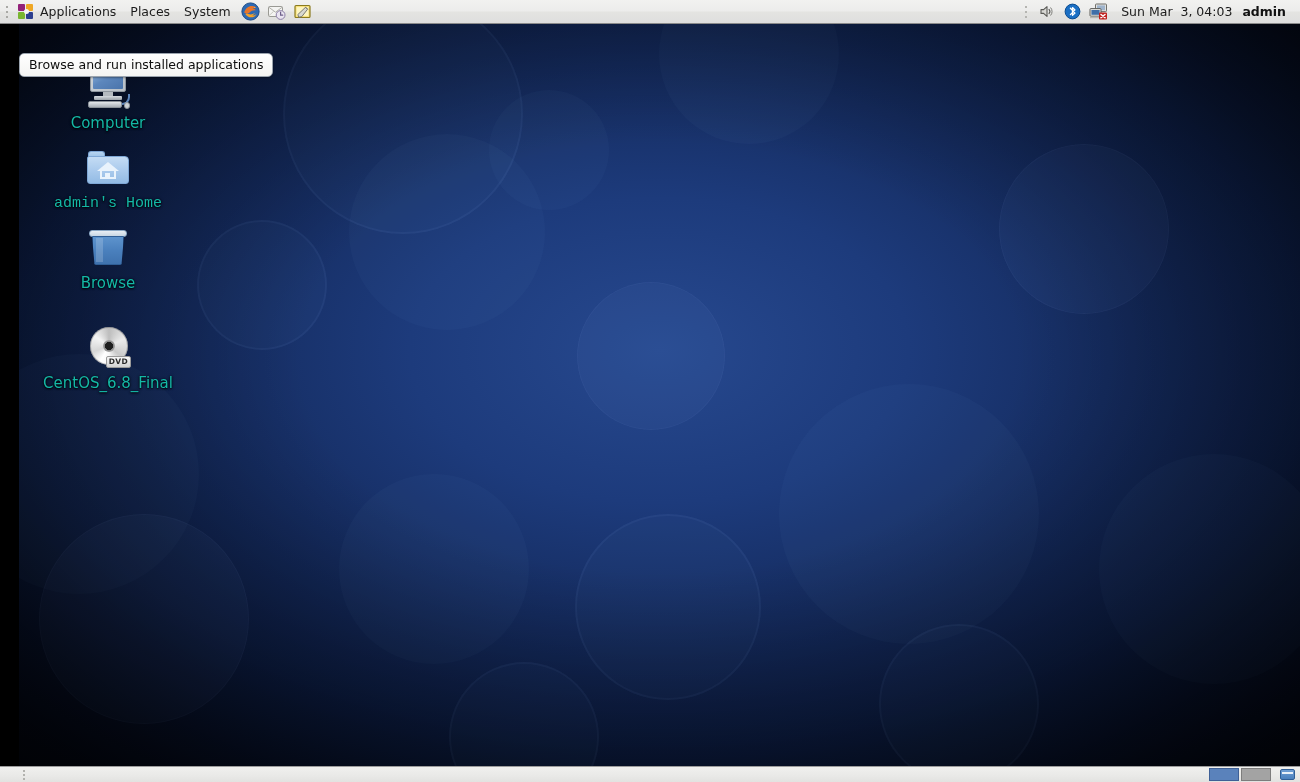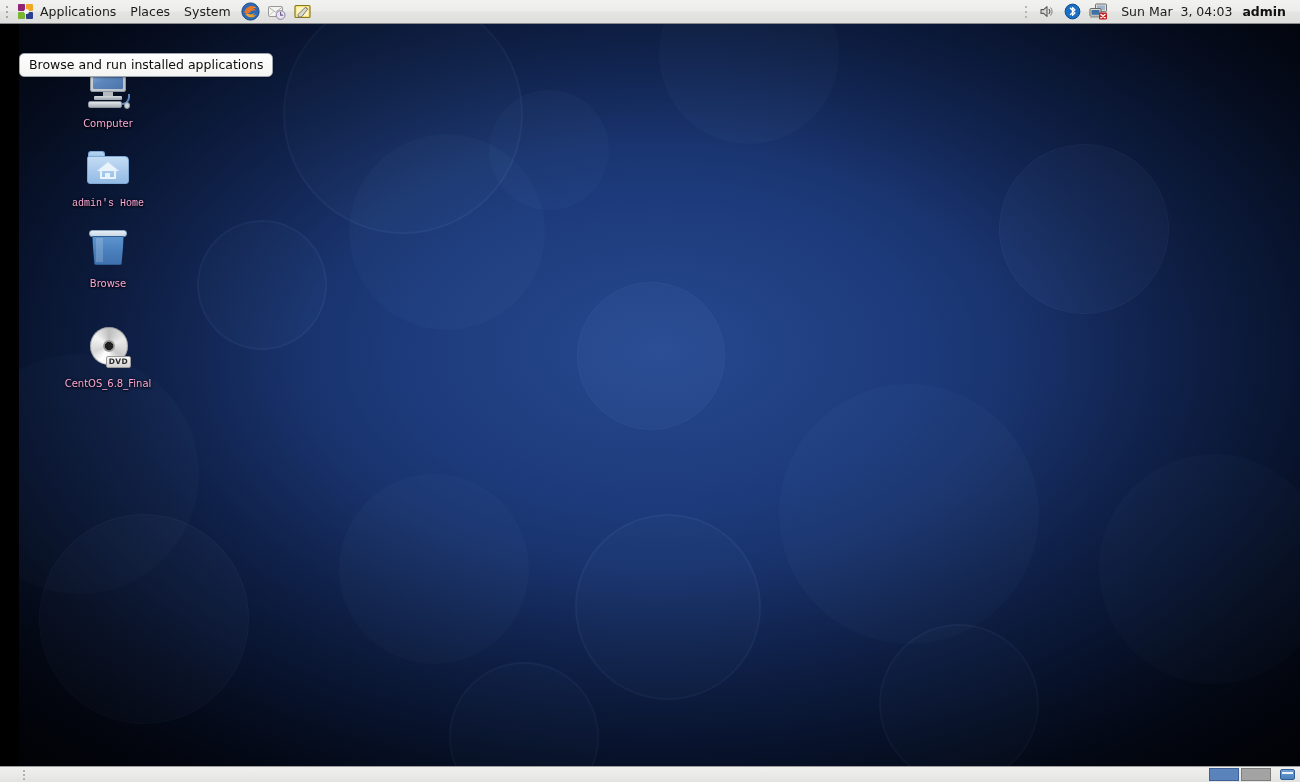--- a/index.html
+++ b/index.html
@@ -189,22 +189,22 @@
     align-items: center;
     cursor: default;
     z-index: 10;
   }
   .desk-icon .glyph {
     width: 48px; height: 48px;
     position: relative;
   }
   .desk-icon .label {
     margin-top: 4px;
-    font-size: 10px;
-    color: #f9a8d4;
+    font-size: 15px;
+    color: #14b8a6;
     text-align: center;
     text-shadow: 0 1px 2px rgba(0,0,0,0.95), 0 0 3px rgba(0,0,0,0.8);
     white-space: nowrap;
     padding: 0 2px;
     line-height: 15px;
   }
 
   
   .mon-screen {
     position: absolute; left: 6px; top: 3px; width: 36px; height: 25px;

